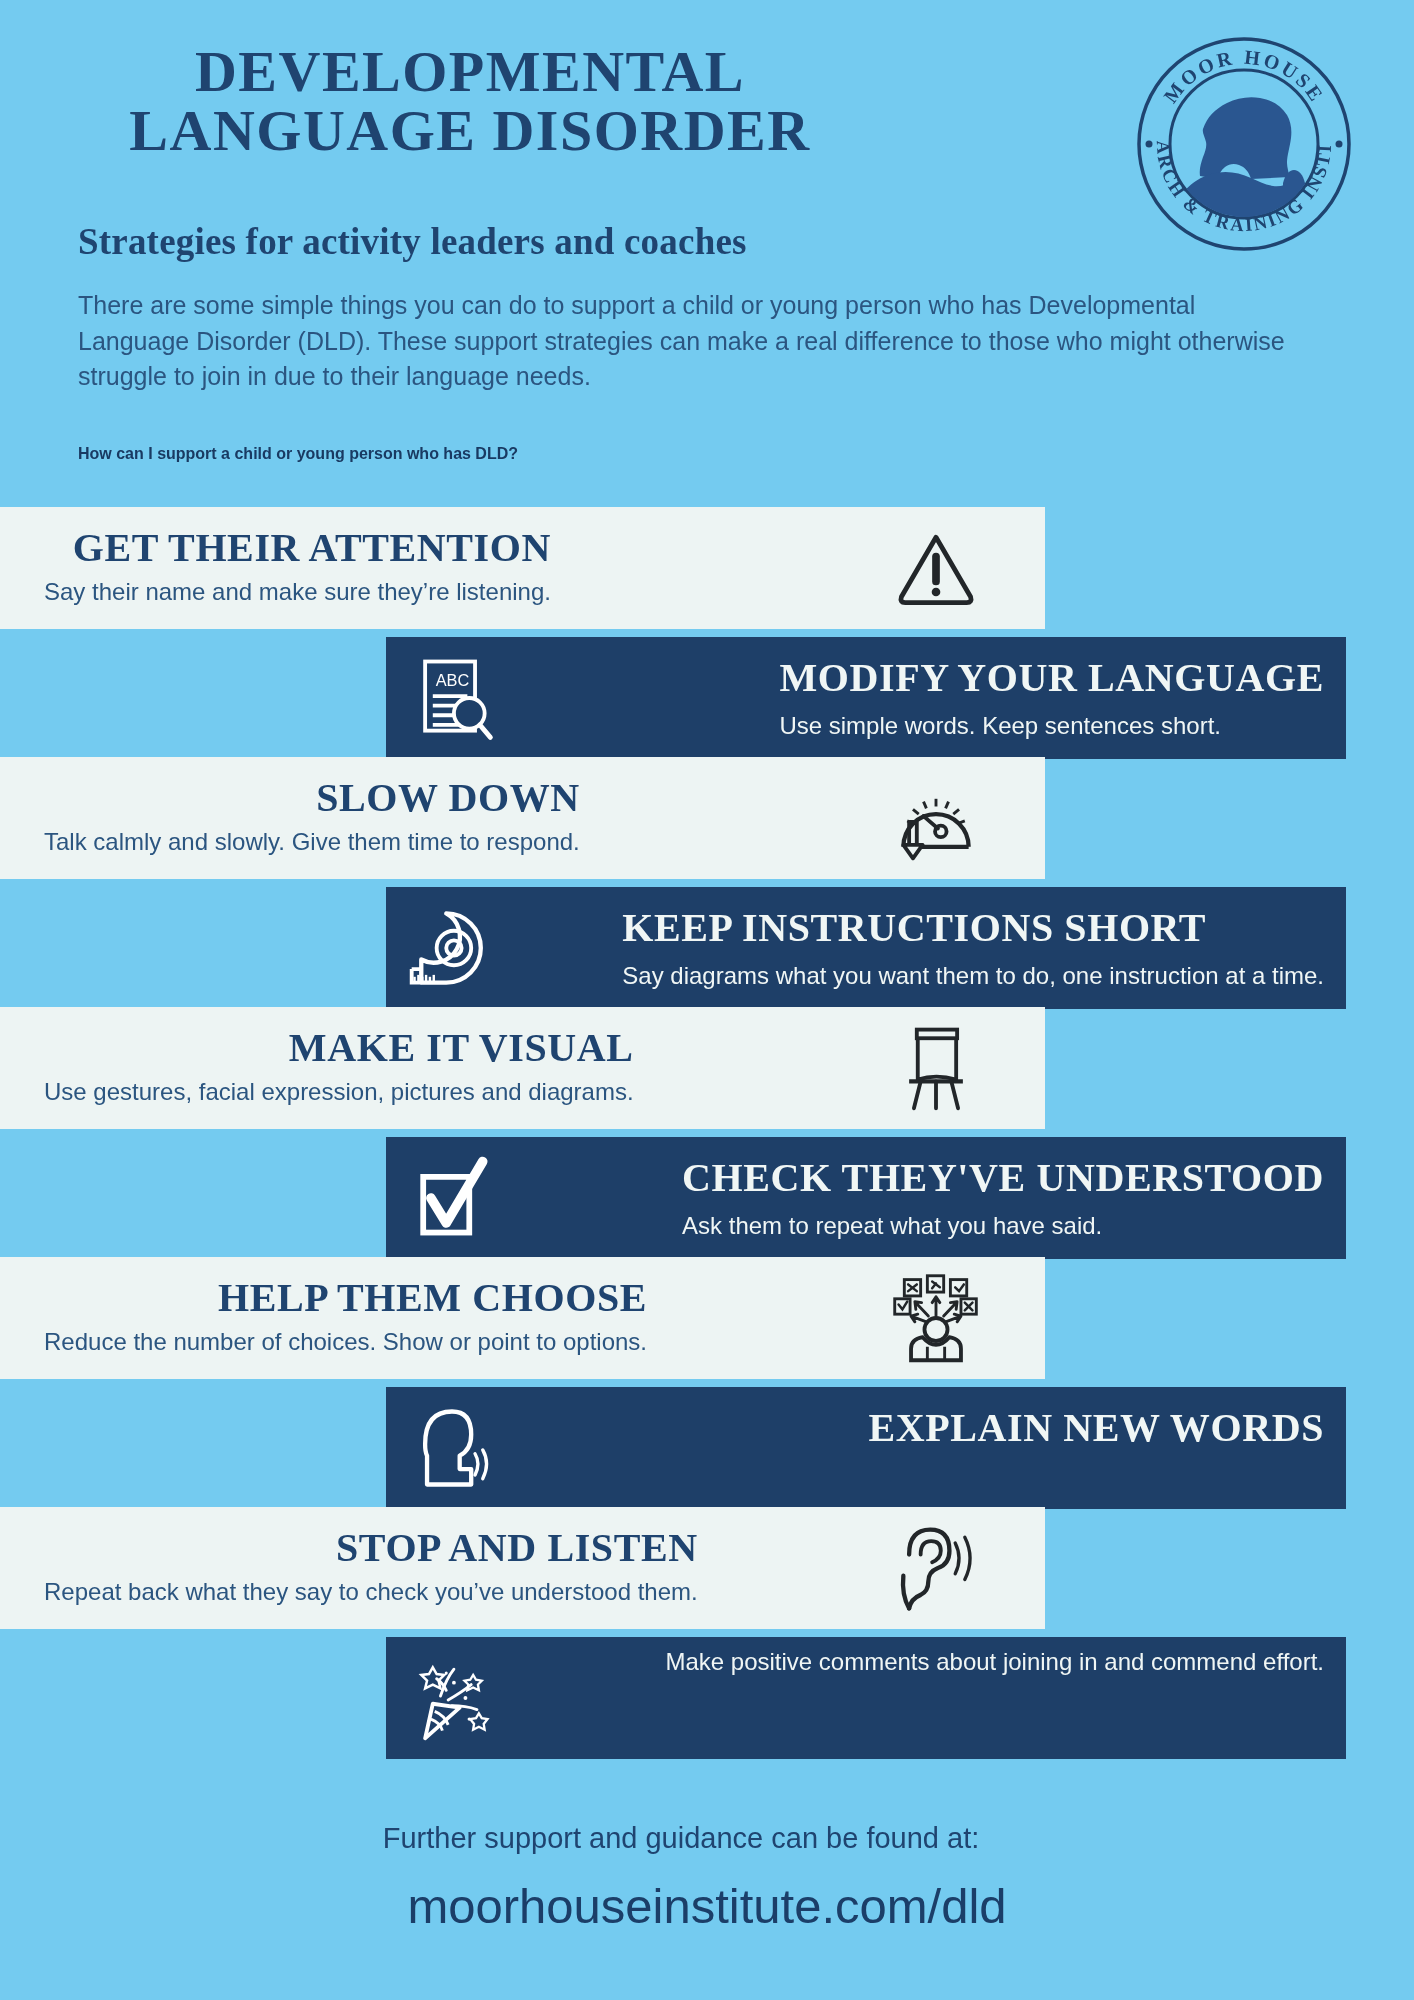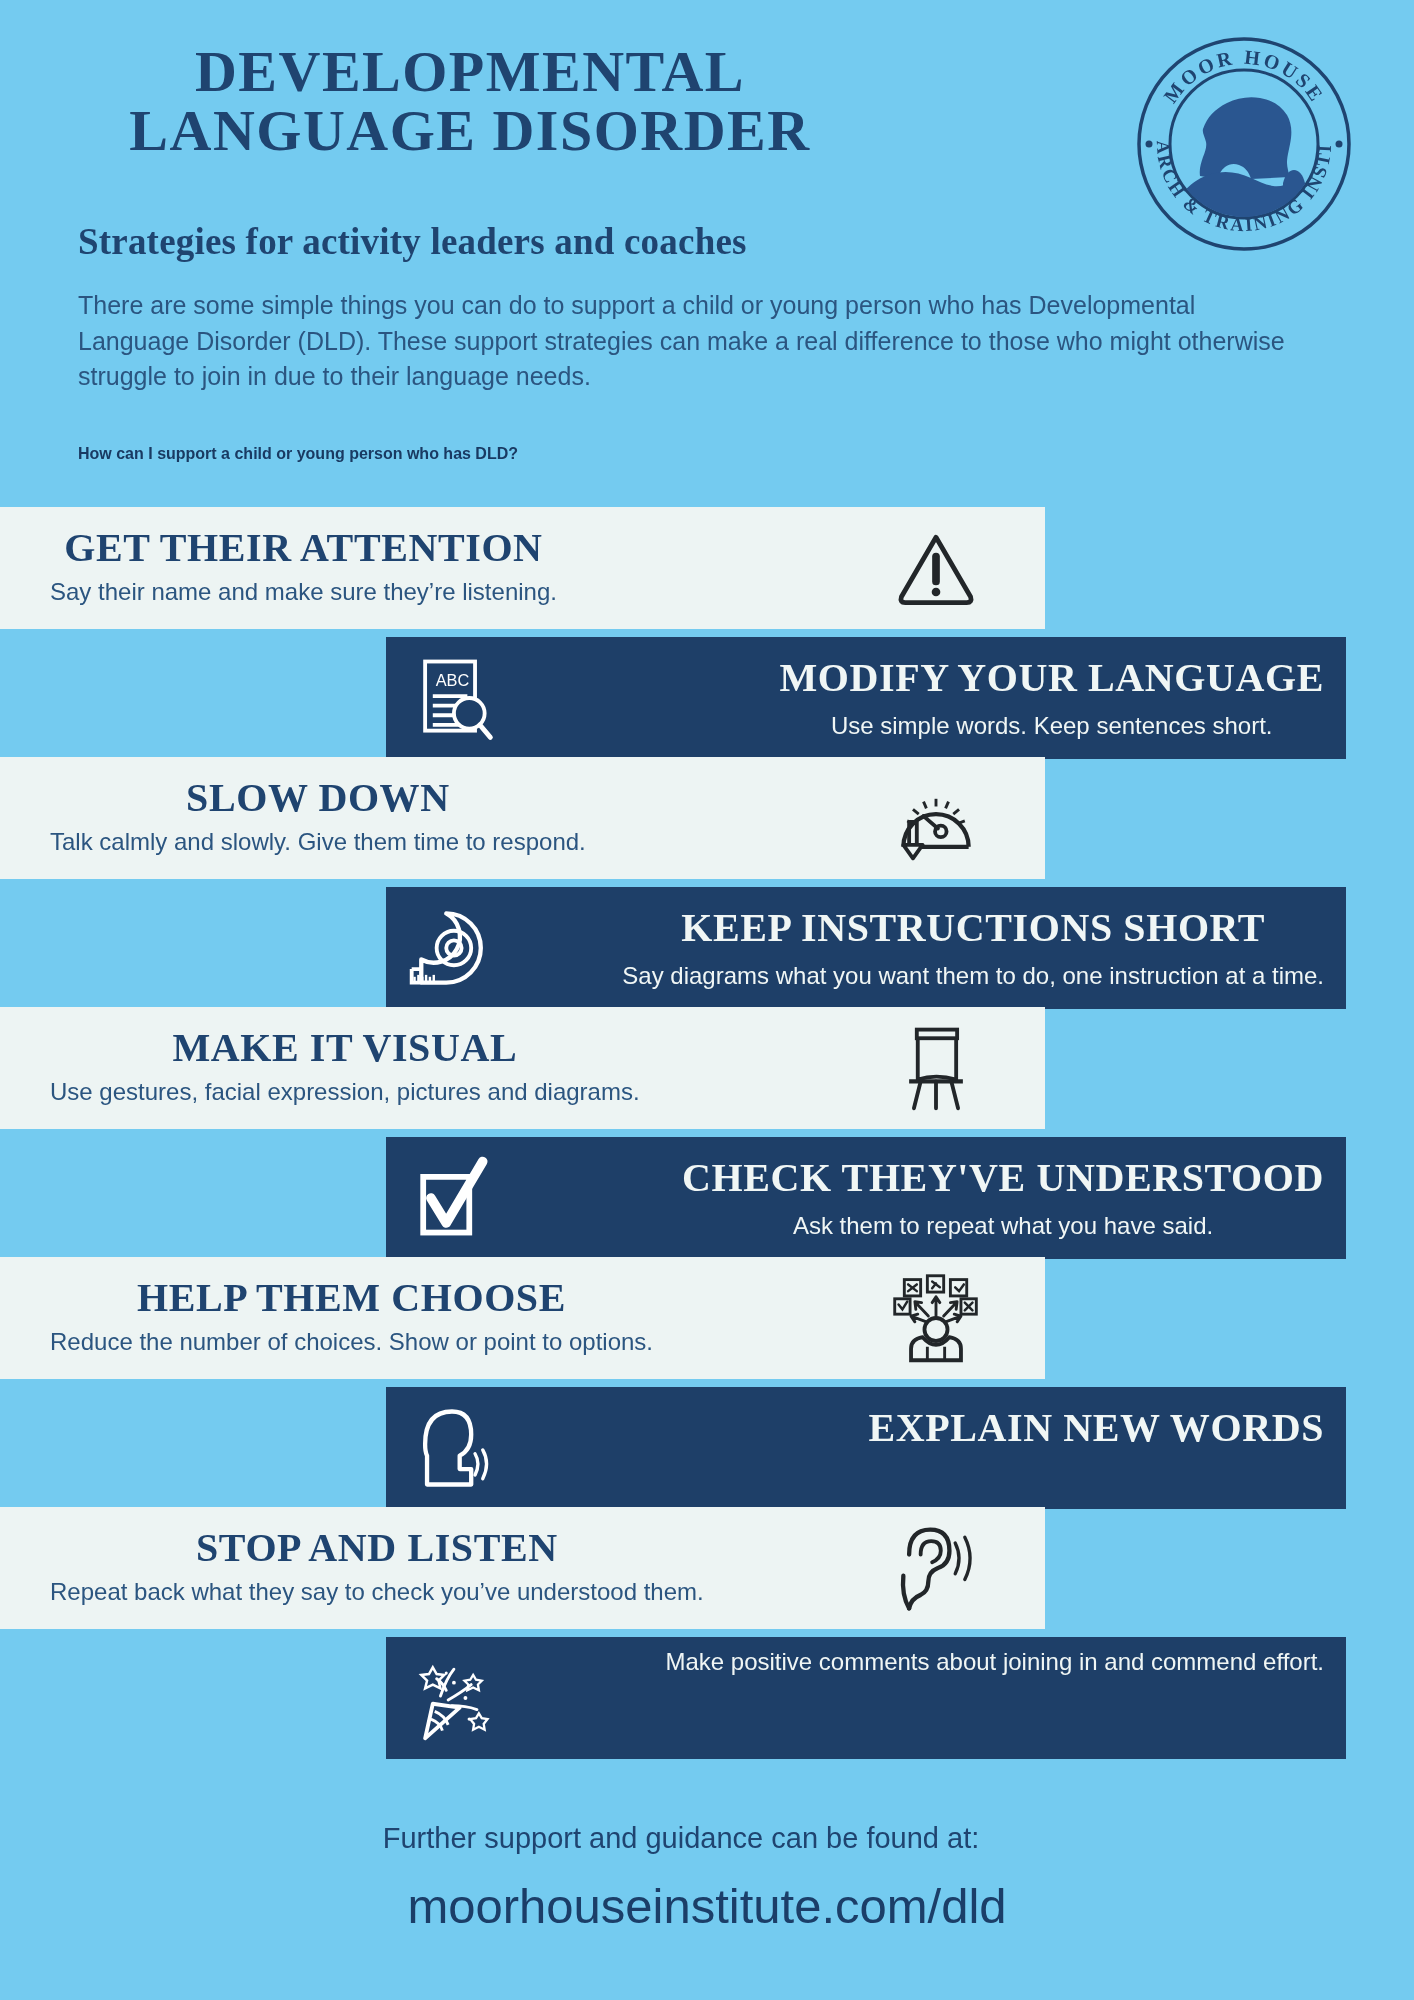--- a/index.html
+++ b/index.html
@@ -50,22 +50,22 @@
 
   
   .band { position:absolute; height:122px; }
   .band.light {
     left:0; width:1045px; background:#EDF4F3;
   }
   .band.dark {
     left:386px; width:960px; background:#1E3F68;
   }
   .band .txt { position:absolute; top:0; }
-  .band.light .txt { left:50px; text-align:center; }
-  .band.dark  .txt { right:22px; text-align:center; }
+  .band.light .txt { left:44px; text-align:right; }
+  .band.dark  .txt { right:22px; text-align:left; }
 
   .band .ttl {
     font-family:"Liberation Serif", serif;
     font-weight:700;
     font-size:40px;
     letter-spacing:.6px;
     white-space:nowrap;
   }
   .band .sub {
     font-size:24px;

